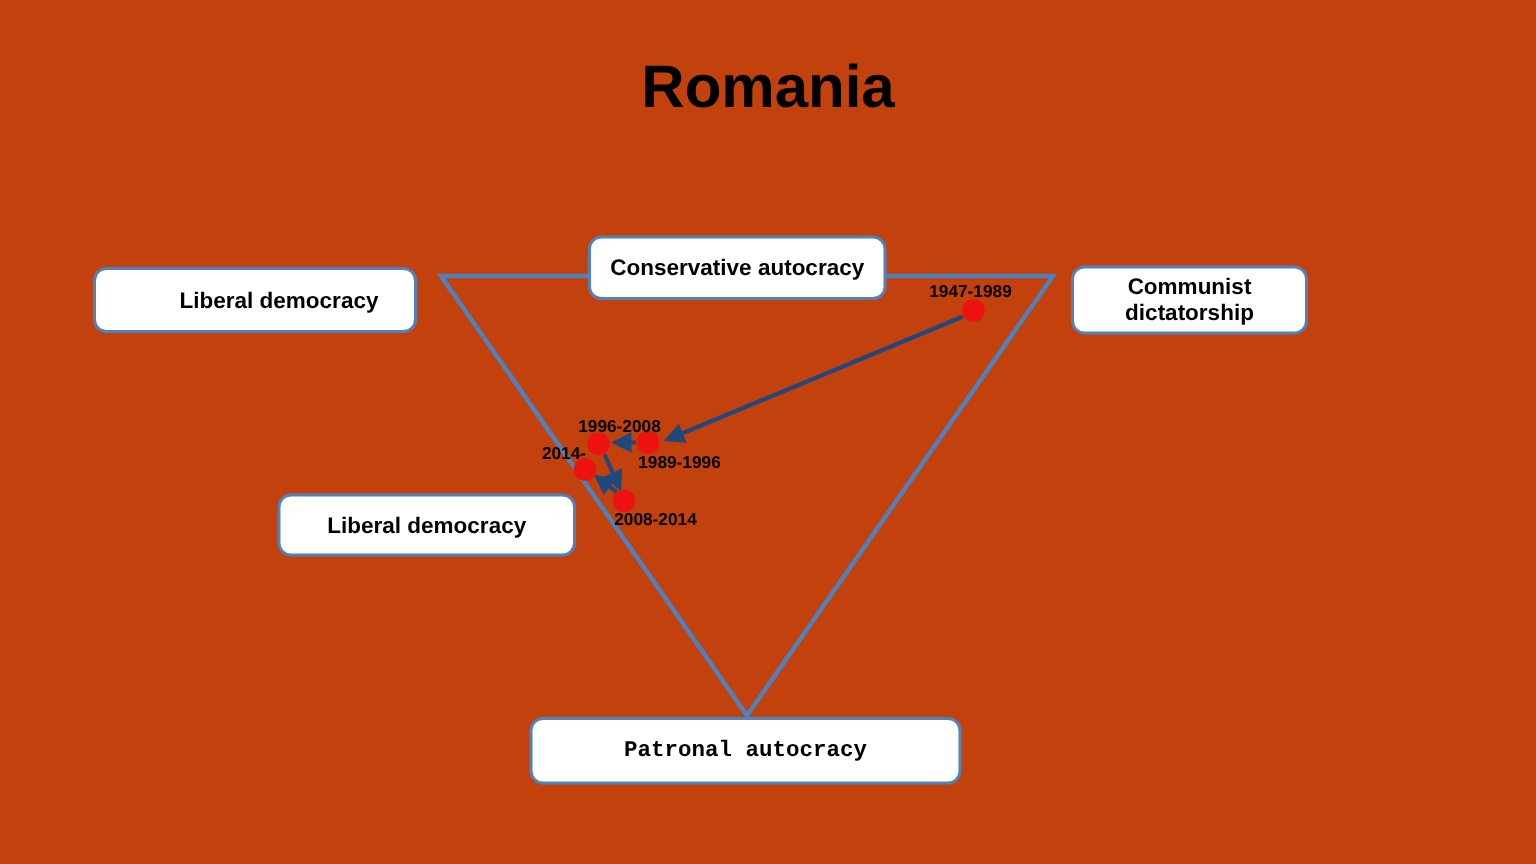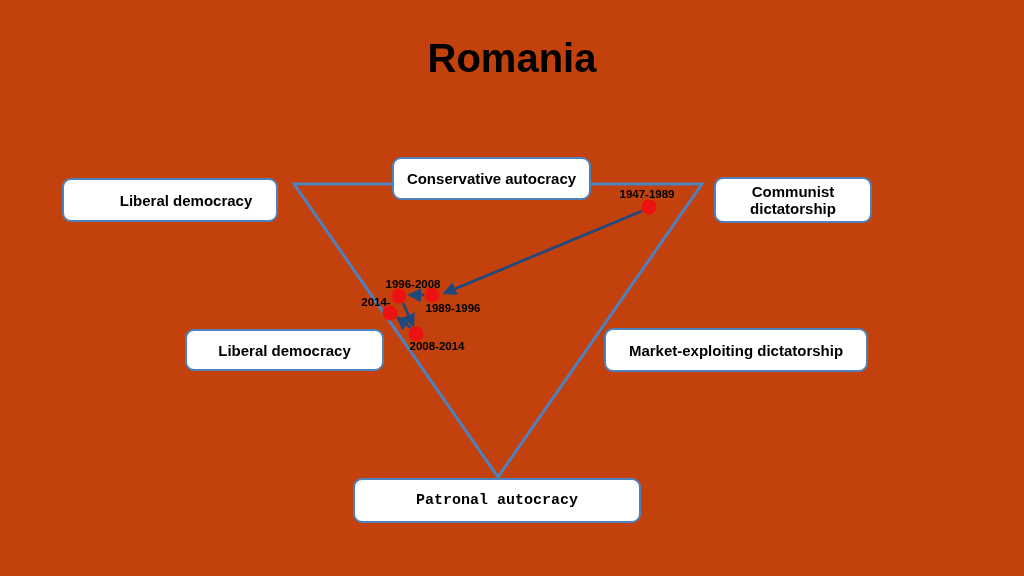--- a/index.html
+++ b/index.html
@@ -83,20 +83,17 @@
   </div>
   <div class="regime-box" style="left: 62px; top: 178px; width: 216px; height: 44px; padding-left: 32px;">
     <span>Liberal democracy</span>
   </div>
   <div class="regime-box" style="left: 714px; top: 177px; width: 158px; height: 46px;">
     <span>Communist dictatorship</span>
   </div>
   <div class="regime-box" style="left: 185px; top: 329px; width: 199px; height: 42px;">
     <span>Liberal democracy</span>
   </div>
-  <div class="regime-box" style="left: 604px; top: 328px; width: 264px; height: 44px;">
-    <span>Market-exploiting dictatorship</span>
-  </div>
   <div class="regime-box" style="left: 353px; top: 478px; width: 288px; height: 45px; font-family: Liberation Mono, monospace;">
     <span>Patronal autocracy</span>
   </div>
 
 </div>
 
 </body></html>

